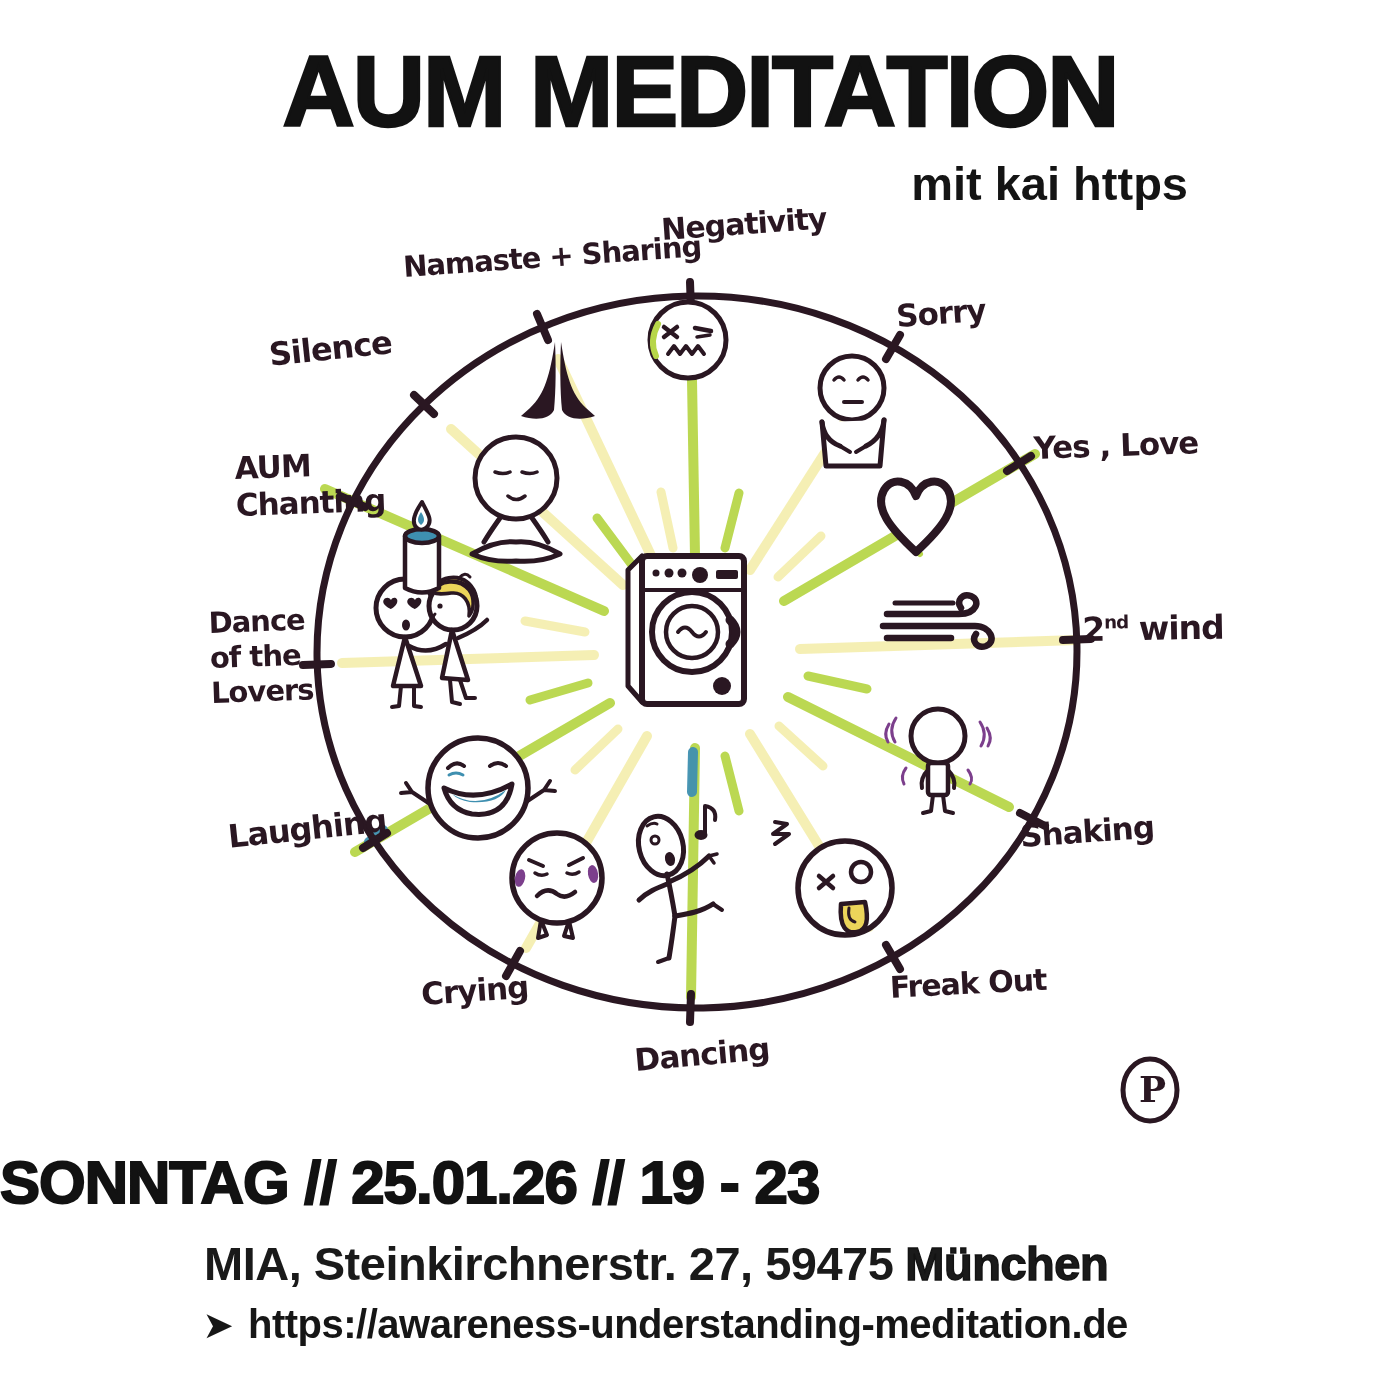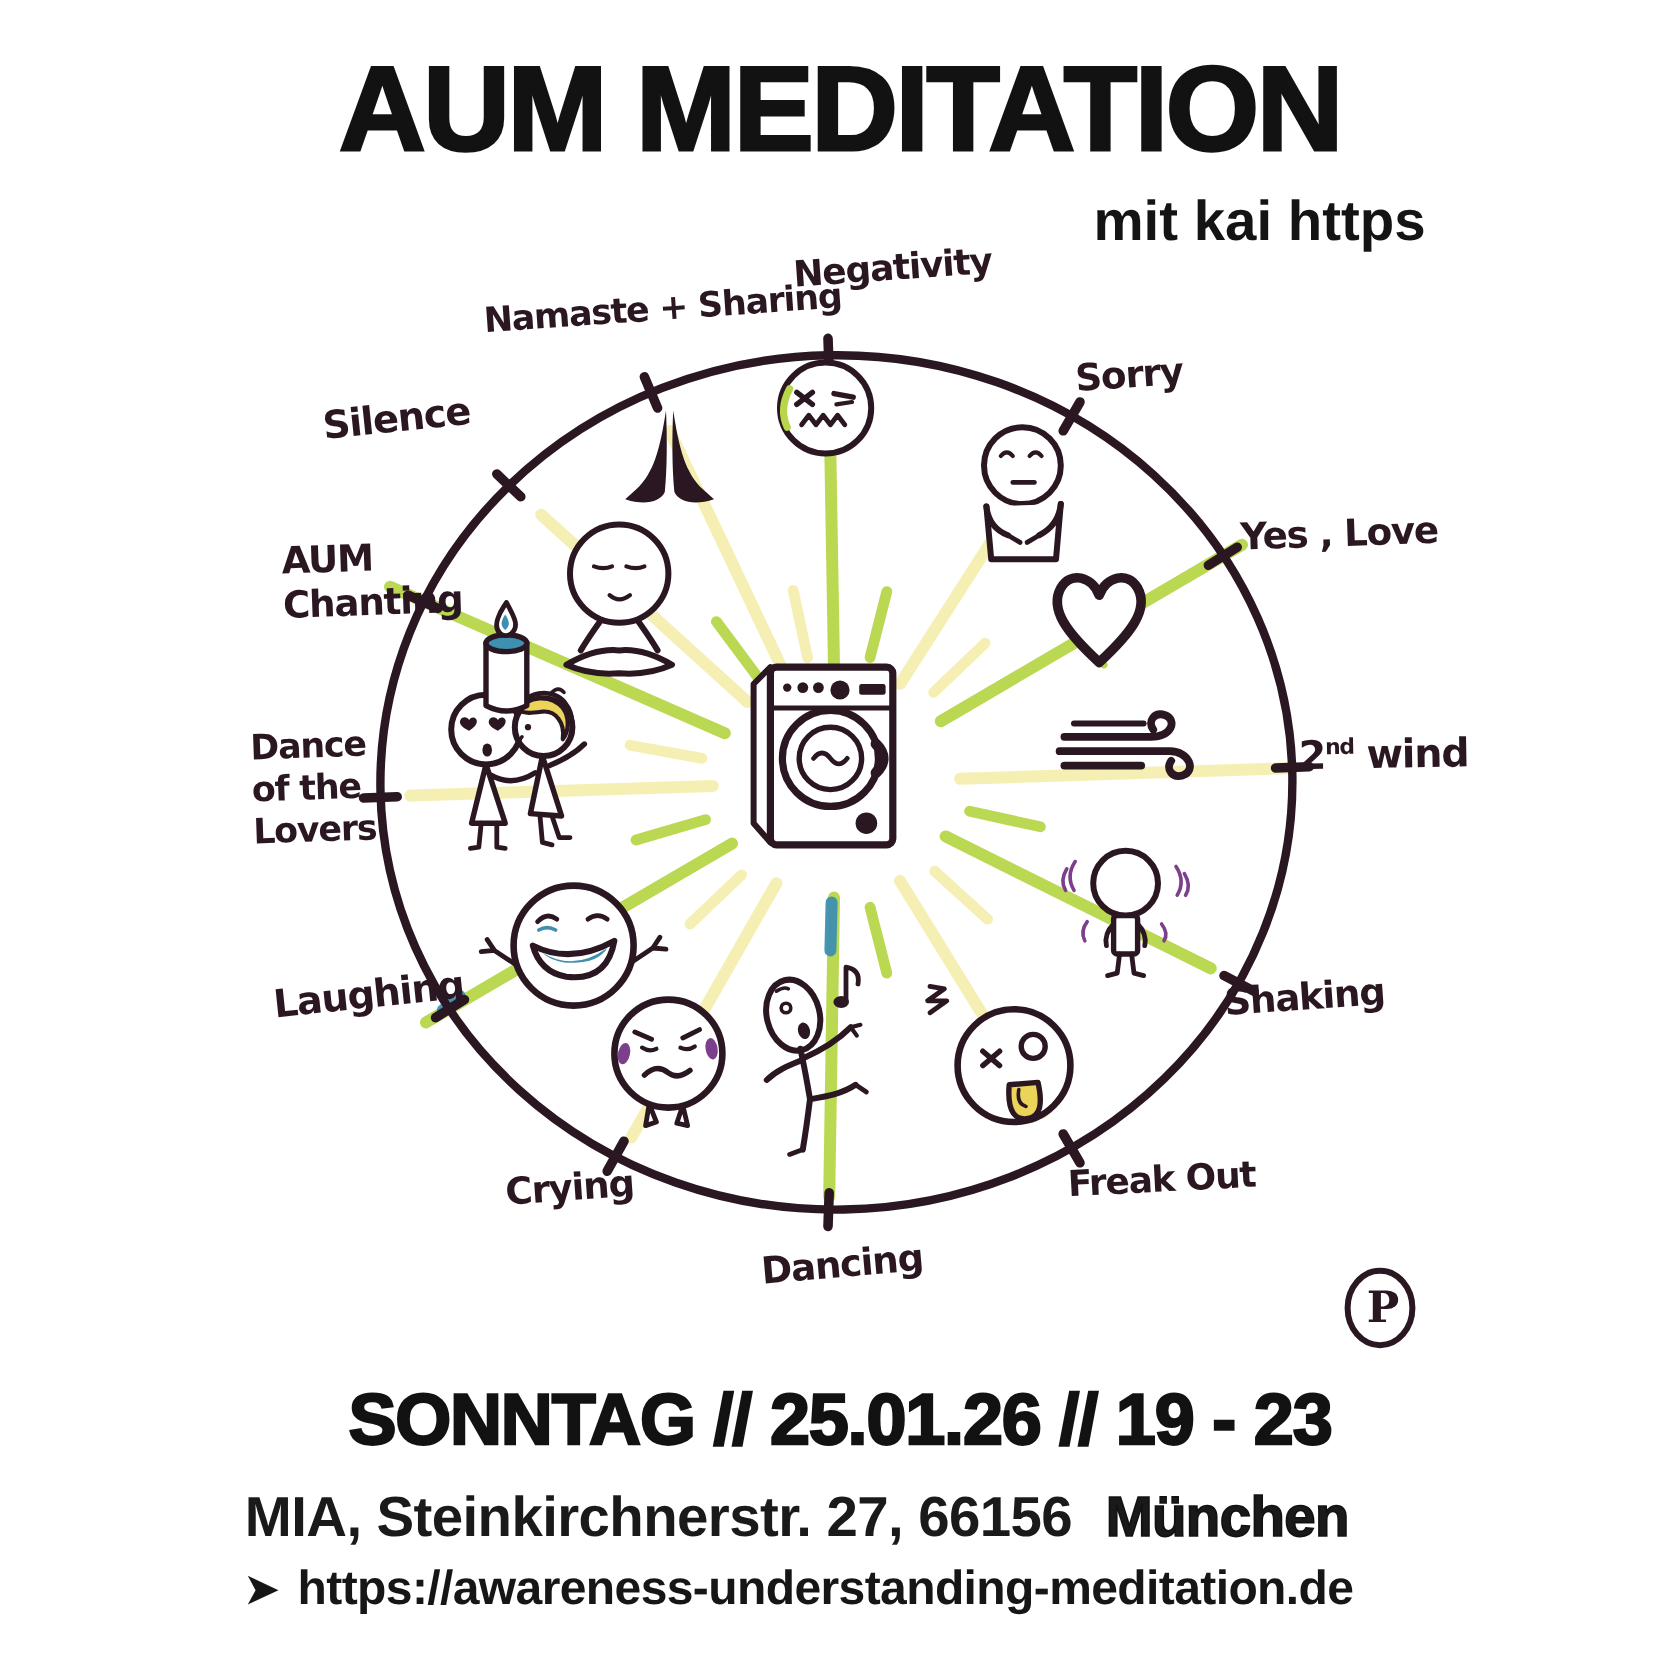--- a/index.html
+++ b/index.html
@@ -38,29 +38,29 @@
   
   .station-label{
     position:absolute;color:var(--ink);
     font-family:"DejaVu Sans",sans-serif;font-weight:bold;
     letter-spacing:-1px;white-space:pre-line;line-height:1.2;
     transform-origin:left top;
   }
 
   
   .schedule{
-    position:absolute;top:1148px;left:0;width:100%;text-align:center;
+    position:absolute;top:1148px;left:0;width:100%;text-align:left;
     font-size:60px;font-weight:bold;letter-spacing:-1px;color:#121212;
     -webkit-text-stroke:2px #121212;
   }
   .address{
     position:absolute;top:1236px;left:204px;font-size:47px;color:#1a1a1a;
     font-weight:bold;letter-spacing:-0.5px;
   }
-  .address .city{-webkit-text-stroke:1.4px #121212;margin-left:28px;}
+  .address .city{-webkit-text-stroke:1.4px #121212;margin-left:12px;}
   .website{
     position:absolute;top:1302px;left:204px;font-size:40px;font-weight:bold;
     color:#161616;letter-spacing:-0.5px;display:flex;align-items:center;
   }
   .website .arrow{font-size:34px;margin-right:16px;}
   sup{font-size:0.55em;}
 </style>
 </head>
 <body>
 
@@ -286,20 +286,20 @@
 of the
 Lovers</div>
     <div class="station-label" style="left:234px;top:450px;font-size:31px;transform:rotate(-2deg);">AUM
 Chanting</div>
     <div class="station-label" style="left:267px;top:336px;font-size:32px;transform:rotate(-6deg);">Silence</div>
     <div class="station-label" style="left:402px;top:250px;font-size:29px;transform:rotate(-4deg);">Namaste + Sharing</div>
   </div>
 
   <footer>
     <div class="schedule">SONNTAG // 25.01.26 // 19 - 23</div>
-    <div class="address"><span>MIA, Steinkirchnerstr. 27, 66156</span><span class="city">München</span></div>
+    <div class="address"><span>MIA, Steinkirchnerstr. 27, 59475</span><span class="city">München</span></div>
     <div class="website">
       <span class="arrow">➤</span>
       <span>https://awareness-understanding-meditation.de</span>
     </div>
   </footer>
 
 </div>
 
 </body></html>

